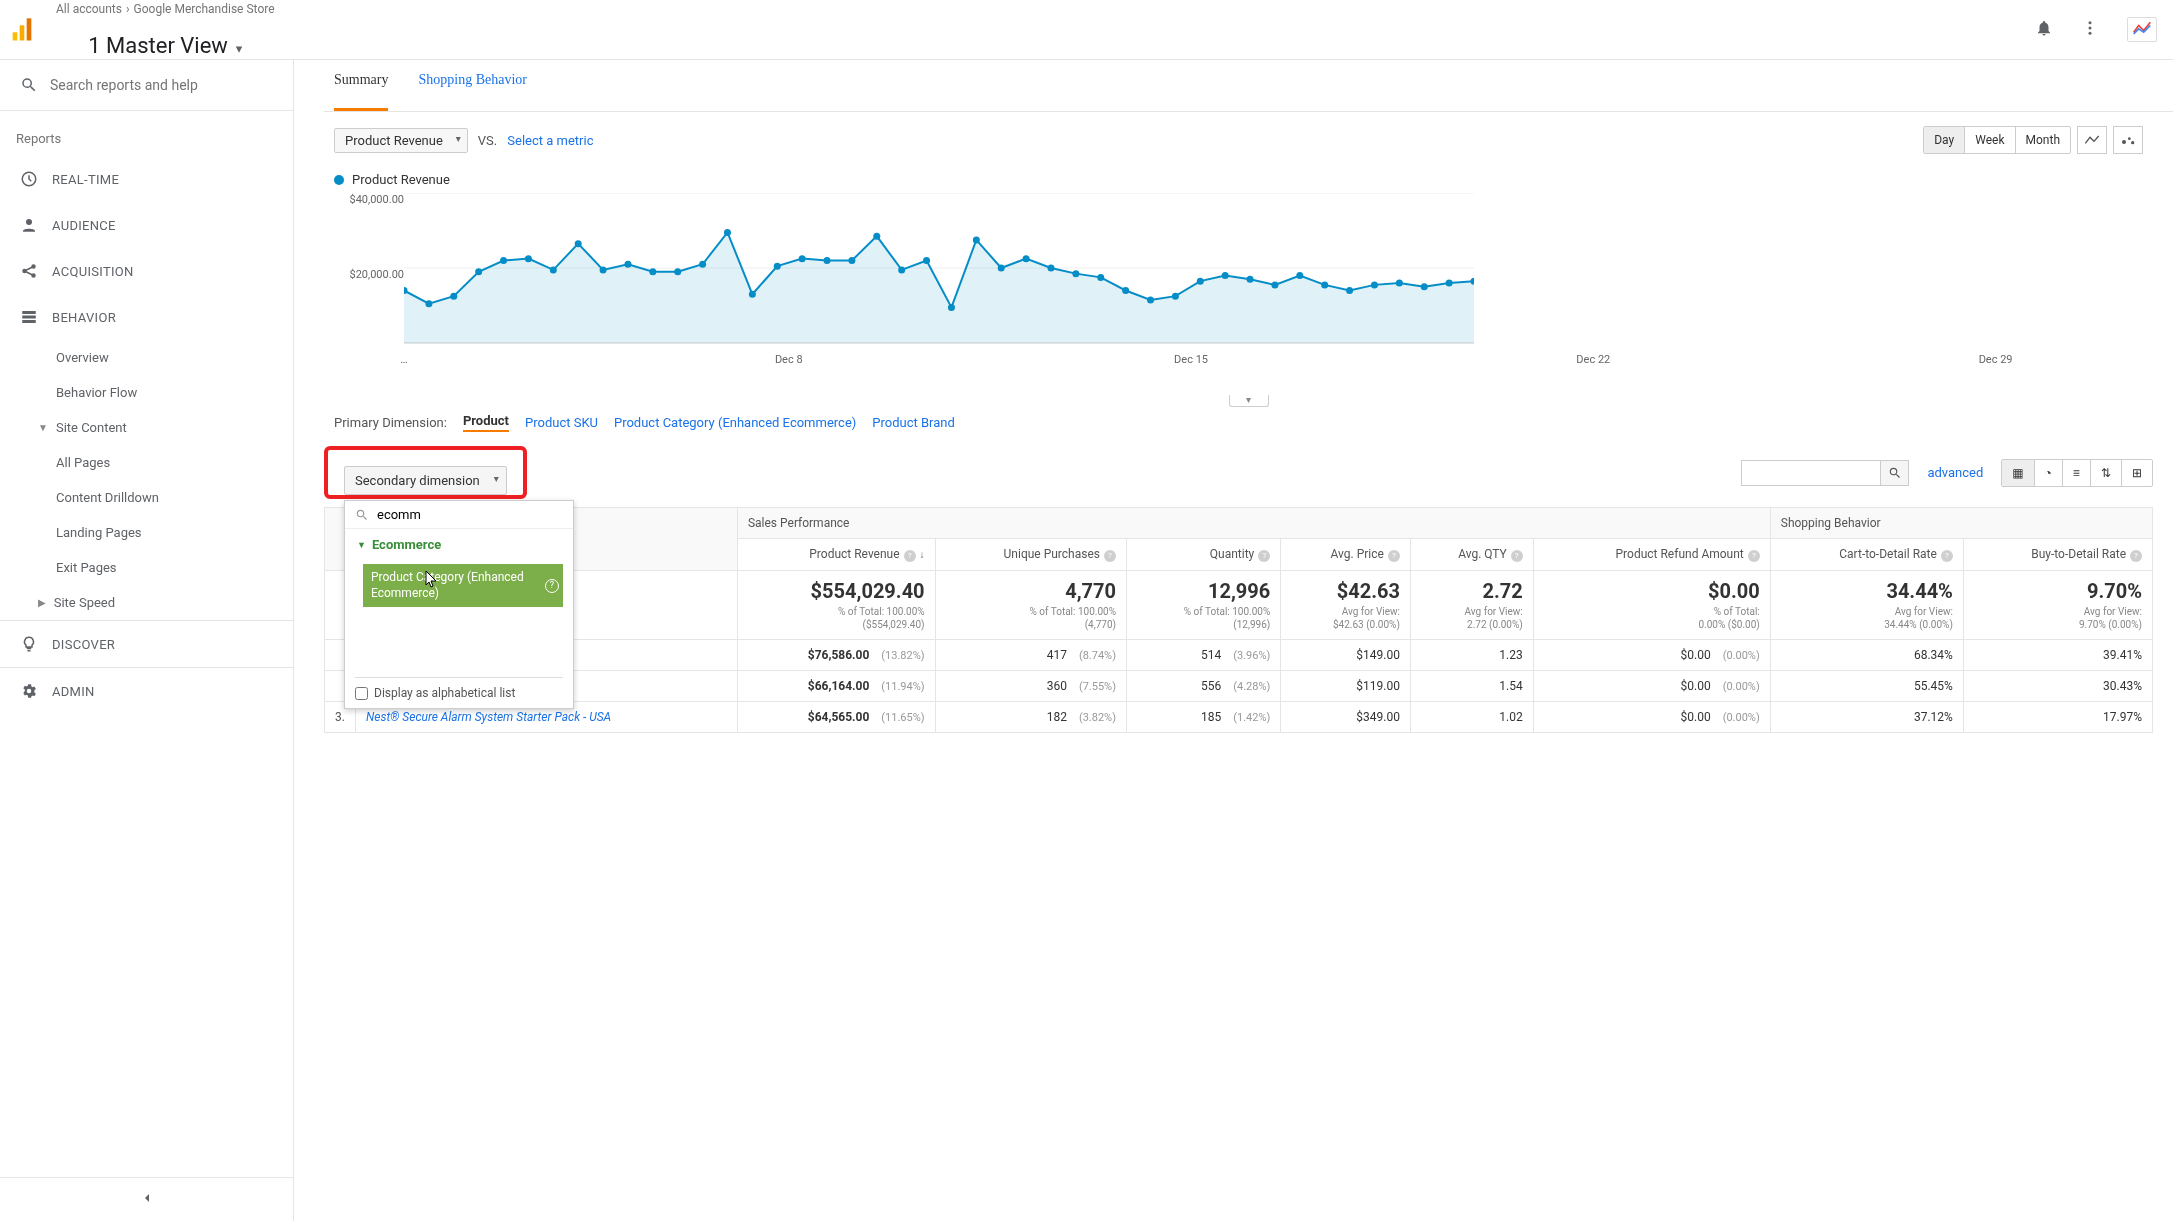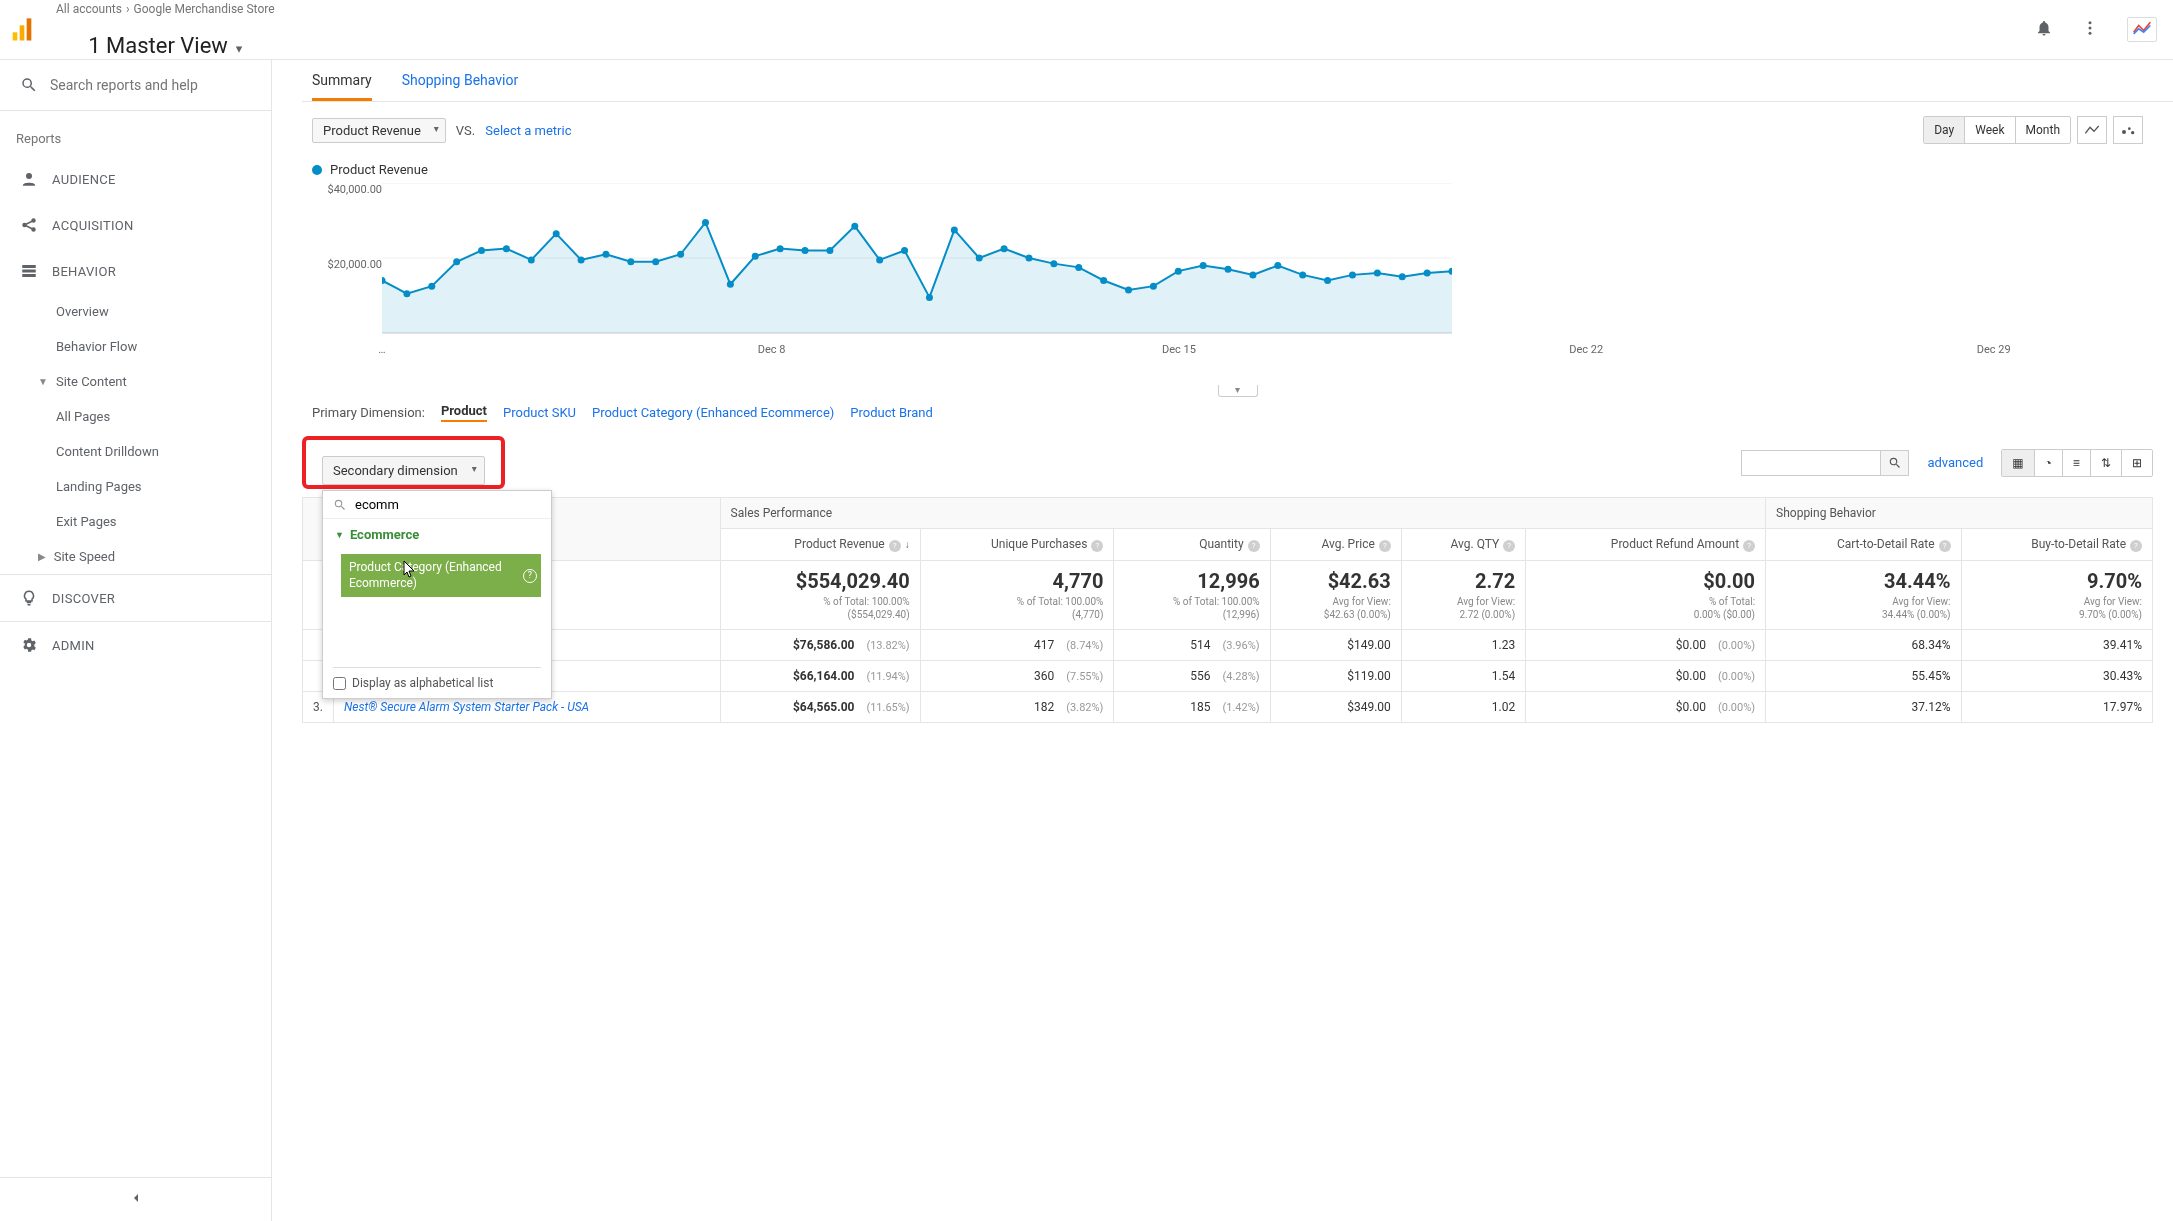--- a/index.html
+++ b/index.html
@@ -7,31 +7,31 @@
 .header { height:60px; display:flex; align-items:center; padding:0 16px 0 8px; border-bottom:1px solid #e5e5e5; position:relative; }
 .logo { display:flex; align-items:center; margin-right:20px; }
 .logo svg { width:28px; height:28px; }
 .breadcrumb { font-size:12px; color:#757575; display:flex; gap:4px; }
 .title-row { display:flex; align-items:baseline; gap:8px; }
 .title { font-size:22px; font-weight:400; color:#202124; margin-top:17px; }
 .title-wrap { display:flex; flex-direction:column;align-items:center; }
 .header-right { margin-left:auto; display:flex; align-items:center; gap:28px; color:#5f6368; }
 .header-right .icon { cursor:pointer; }
 .body { display:flex; height:calc(100vh - 60px); }
-.sidebar { width:272px; border-right:1px solid #e5e5e5; display:flex; flex-direction:column; background:#fff; }
+.sidebar { width:294px; border-right:1px solid #e5e5e5; display:flex; flex-direction:column; background:#fff; }
 .search { display:flex; align-items:center; gap:12px; padding:16px 16px 16px 20px; border-bottom:1px solid #e5e5e5; }
 .search input { border:none; outline:none; font-size:14px; color:#555; flex:1; }
 .reports-label { padding:20px 16px 10px; color:#757575; font-size:13px; }
 .nav-item { display:flex; align-items:center; gap:14px; padding:14px 14px 14px 20px; color:#5f6368; text-transform:uppercase; font-size:13px; letter-spacing:.3px; cursor:pointer; }
 .nav-sub { color:#5f6368; font-size:13px; padding:10px 0 10px 56px; cursor:pointer; }
 .nav-item.discover, .nav-item.admin { border-top:1px solid #e5e5e5; }
 .collapse { margin-top:auto; border-top:1px solid #e5e5e5; padding:12px; text-align:center; cursor:pointer; color:#5f6368; }
 .content { flex:1; overflow:auto; padding-left:30px; }
 .tabs { display:flex; gap:30px; border-bottom:1px solid #e5e5e5; padding:12px 0 0 10px; }
-.tabs span { padding-bottom:10px; cursor:pointer; font-size:14px; color:#333; }
+.tabs span { padding-bottom:20px; cursor:pointer; font-size:14px; color:#333;font-family:Liberation Serif, serif; }
 .tabs .active { border-bottom:3px solid #f57c00; }
 .tabs .link { color:#1a73e8; }
 .chart-controls { display:flex; align-items:center; gap:10px; padding:14px 10px; }
 .dd { border:1px solid #ccc; border-radius:2px; background:#f7f7f7; padding:4px 24px 4px 10px; font-size:13px; position:relative; cursor:pointer; }
 .dd::after { content:'▾'; position:absolute; right:6px; top:4px; color:#666; font-size:10px; }
 .vs { font-size:13px; color:#555; }
 .metric-link { color:#1a73e8; cursor:pointer; font-size:13px; }
 .chart-right { margin-left:auto; display:flex; gap:6px; align-items:center; margin-right:20px; }
 .btn-group { display:flex; border:1px solid #ccc; border-radius:2px; overflow:hidden; }
 .btn-group span { padding:6px 10px; font-size:12px; cursor:pointer; border-right:1px solid #ccc; }
@@ -126,20 +126,27 @@
 <div class="body">
   <div class="sidebar">
     <div class="search">
       <svg width="18" height="18" viewBox="0 0 24 24" fill="#5f6368">
           <path d="M15.5 14h-.79l-.28-.27A6.47 6.47 0 0 0 16 9.5 6.5 6.5 0 1 0 9.5 16a6.47 6.47 0 0 0 4.23-1.57l.27.28v.79L19 20.49 20.49 19 15.5 14zM9.5 14A4.5 4.5 0 1 1 14 9.5 4.49 4.49 0 0 1 9.5 14z"></path>
         </svg>
       <input placeholder="Search reports and help" style="">
     </div>
     <div class="reports-label">Reports</div>
     <div class="nav-item">
+        <svg width="18" height="18" viewBox="0 0 24 24" fill="none" stroke="#5f6368" stroke-width="2">
+          <circle cx="12" cy="12" r="9"></circle>
+          <path d="M12 7v5l3 3"></path>
+        </svg>
+        <span>REAL-TIME</span>
+      </div>
+    <div class="nav-item">
         <svg width="18" height="18" viewBox="0 0 24 24" fill="#5f6368">
           <circle cx="12" cy="8" r="4"></circle>
           <path d="M4 20c0-4 16-4 16 0v1H4z"></path>
         </svg>
         <span>AUDIENCE</span>
       </div>
     <div class="nav-item">
         <svg width="18" height="18" viewBox="0 0 24 24" fill="none" stroke="#5f6368" stroke-width="2">
           <circle cx="6" cy="12" r="2" fill="#5f6368"></circle>
           <circle cx="18" cy="6" r="2" fill="#5f6368"></circle>

